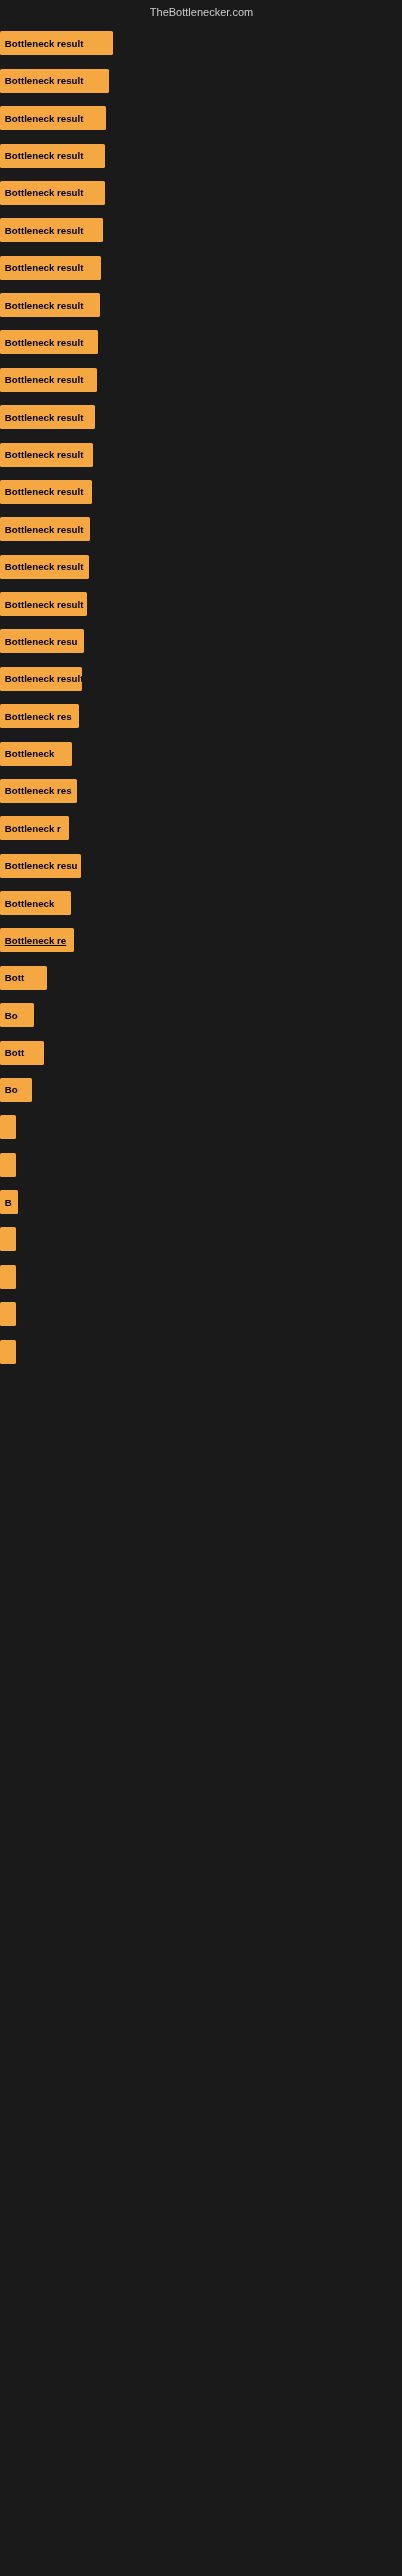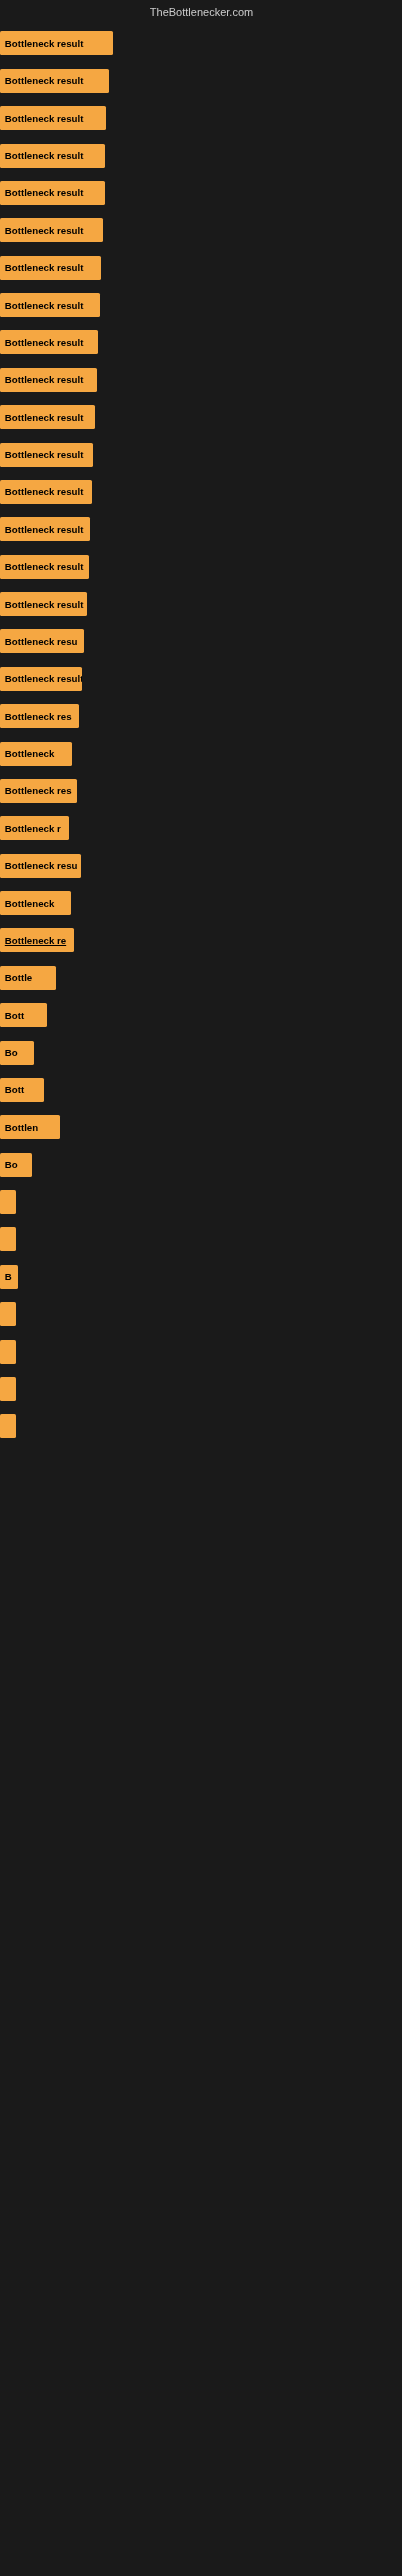--- a/index.html
+++ b/index.html
@@ -181,45 +181,35 @@
       <div class="bar" style="width: 71px;">
         <span class="bar-label">Bottleneck</span>
       </div>
     </div>
     <div class="bar-row">
       <div class="bar" style="width: 74px; text-decoration: underline;">
         <span class="bar-label">Bottleneck re</span>
       </div>
     </div>
     <div class="bar-row">
-      <div class="bar" style="width: 56px;">
-        <span class="bar-label">Bottle</span>
-      </div>
-    </div>
-    <div class="bar-row">
       <div class="bar" style="width: 47px;">
         <span class="bar-label">Bott</span>
       </div>
     </div>
     <div class="bar-row">
       <div class="bar" style="width: 34px;">
         <span class="bar-label">Bo</span>
       </div>
     </div>
     <div class="bar-row">
       <div class="bar" style="width: 44px;">
         <span class="bar-label">Bott</span>
       </div>
     </div>
     <div class="bar-row">
-      <div class="bar" style="width: 60px;">
-        <span class="bar-label">Bottlen</span>
-      </div>
-    </div>
-    <div class="bar-row">
       <div class="bar" style="width: 32px;">
         <span class="bar-label">Bo</span>
       </div>
     </div>
     <div class="bar-row">
       <div class="bar" style="width: 16px;">
         <span class="bar-label"></span>
       </div>
     </div>
     <div class="bar-row">

